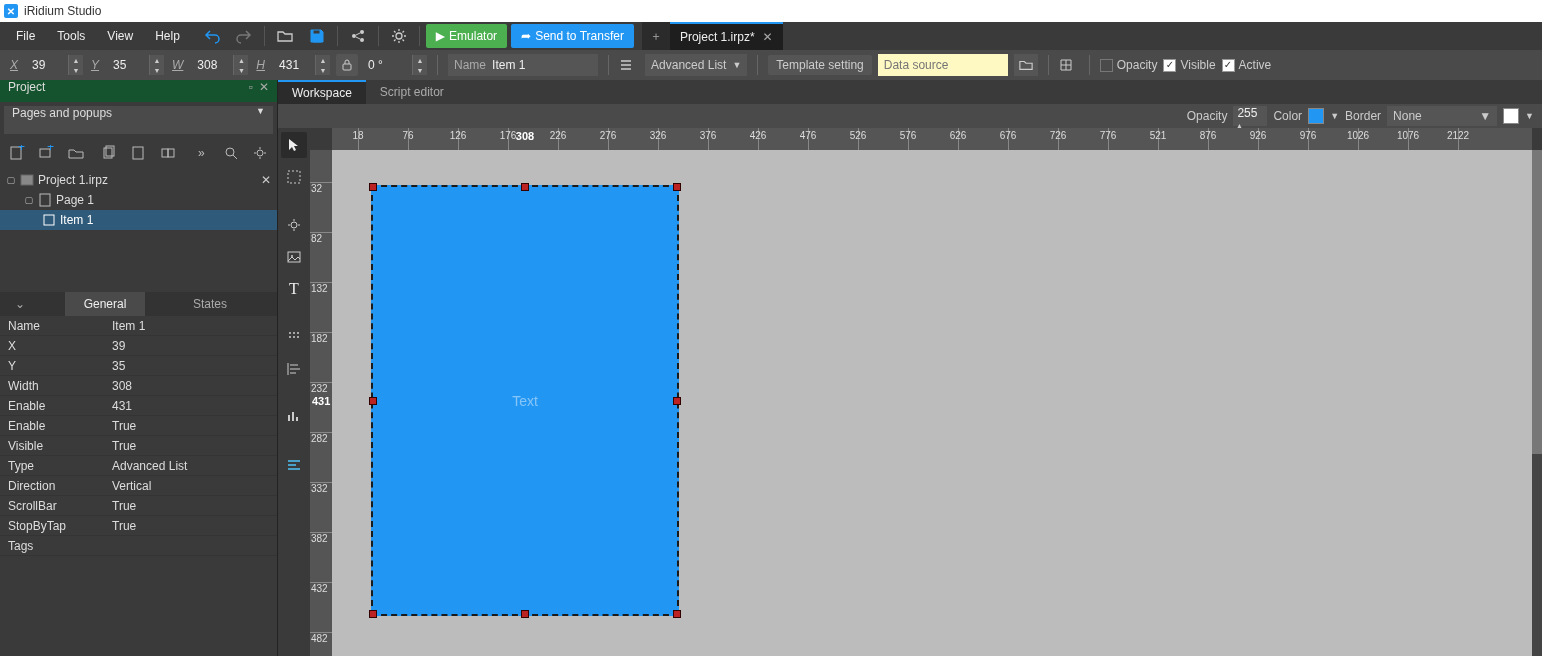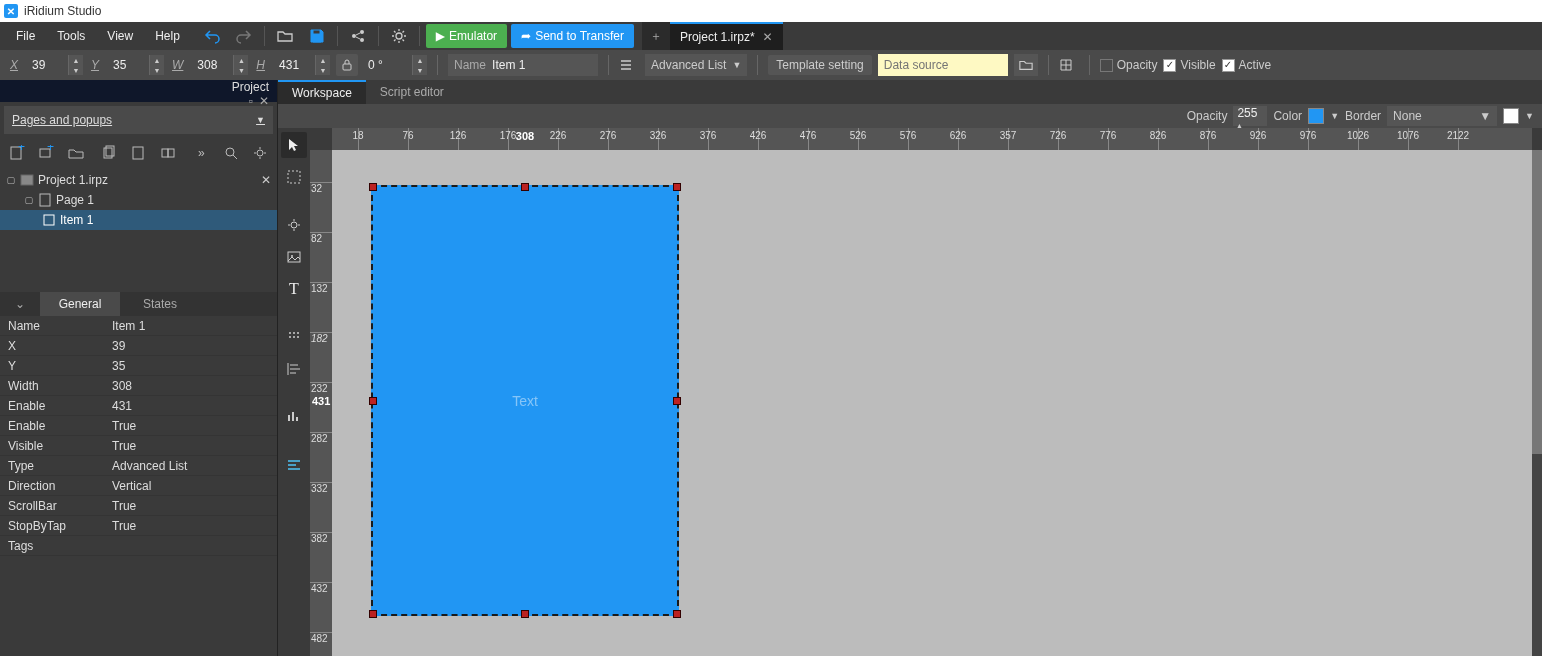--- a/index.html
+++ b/index.html
@@ -39,37 +39,37 @@
 .toolbar2 .pillbtn{ background:#555; padding:3px 8px; border-radius:2px; cursor:pointer;}
 .toolbar2 .vsep{width:1px;height:20px;background:#666;margin:0 4px;}
 .toolbar2 .chk{display:flex;align-items:center;gap:4px;cursor:pointer;}
 .toolbar2 .chk .box{width:13px;height:13px;border:1px solid #999;background:#fff;display:flex;align-items:center;justify-content:center;color:#333;font-size:10px;line-height:1;}
 .toolbar2 .chk .box.off{background:#4a4a4a;border-color:#777;}
 .toolbar2 .folderbox{width:24px;height:22px;background:#555;display:flex;align-items:center;justify-content:center;cursor:pointer;}
 
 
 .main { display: flex; height: calc(656px - 22px - 28px - 30px); }
 .left-panel { width: 278px; background: #3a3a3a; display: flex; flex-direction: column; border-right:1px solid #222;}
-.left-header { height: 22px; background: #0f172a; display: flex; align-items: flex-end; padding: 0 8px; justify-content: space-between; font-size:12px;flex-direction:column;}
+.left-header { height: 22px; background: #14532d; display: flex; align-items: flex-start; padding: 0 8px; justify-content: space-between; font-size:12px;}
 .left-header .hicons{display:flex;gap:6px;color:#aaa;}
-.left-sel { height: 28px; background: #4a4a4a; margin: 4px; display: flex; align-items: center; justify-content: space-between; padding: 0 8px; cursor:pointer;text-decoration:underline;}
+.left-sel { height: 28px; background: #4a4a4a; margin: 4px; display: flex; align-items: flex-start; justify-content: space-between; padding: 0 8px; cursor:pointer;}
 .left-toolbar { height: 30px; display: flex; align-items: center; padding: 0 4px; gap:4px;}
 .left-toolbar .tb{width:26px;height:26px;display:flex;align-items:center;justify-content:center;color:#bbb;cursor:pointer;}
 .left-toolbar .spacer{flex:1;}
 .tree { flex: 0 0 120px; padding: 2px 0; overflow:auto;}
 .tree-row{display:flex;align-items:center;height:20px;padding:0 6px;gap:4px;cursor:pointer;}
 .tree-row.sel{background:#2f5a7a;color:#fff;}
 .tree-row .tw{width:10px;text-align:center;color:#bbb;font-size:9px;}
 .tree-row .ic{width:14px;height:14px;display:flex;align-items:center;justify-content:center;}
 .tree-row .close-x{margin-left:auto;color:#ccc;}
 .indent1{padding-left:24px;}
 .indent2{padding-left:42px;}
 
 .prop-tabs{display:flex;height:24px;background:#333;margin-top:4px;}
-.prop-tabs .ptab{flex:0 0 80px;display:flex;align-items:center;justify-content:center;cursor:pointer;color:#aaa;}
+.prop-tabs .ptab{flex:0 0 80px;display:flex;align-items:center;justify-content:center;cursor:pointer;color:#aaa;margin-left:25px;}
 .prop-tabs .ptab.active{background:#4a4a4a;color:#eee;}
 .prop-tabs .lead{width:40px;display:flex;align-items:center;justify-content:center;color:#aaa;}
 .props{flex:1;overflow:auto;}
 .prow{display:flex;height:20px;align-items:center;border-bottom:1px solid #343434;}
 .prow .k{width:112px;padding-left:8px;color:#ddd;}
 .prow .v{flex:1;color:#ddd;}
 
 
 .center{flex:1;display:flex;flex-direction:column;background:#3a3a3a;position:relative;}
 .ws-tabs{height:24px;display:flex;background:#3a3a3a;}
@@ -543,27 +543,27 @@
             <div class="tlabel" style="left: 426px;">426</div>
             <div class="tick" style="left: 476px;"></div>
             <div class="tlabel" style="left: 476px;">476</div>
             <div class="tick" style="left: 526px;"></div>
             <div class="tlabel" style="left: 526px;">526</div>
             <div class="tick" style="left: 576px;"></div>
             <div class="tlabel" style="left: 576px;">576</div>
             <div class="tick" style="left: 626px;"></div>
             <div class="tlabel" style="left: 626px;">626</div>
             <div class="tick" style="left: 676px;"></div>
-            <div class="tlabel" style="left: 676px;">357</div>
+            <div class="tlabel" style="left: 676px;">676</div>
             <div class="tick" style="left: 726px;"></div>
             <div class="tlabel" style="left: 726px;">726</div>
             <div class="tick" style="left: 776px;"></div>
             <div class="tlabel" style="left: 776px;">776</div>
             <div class="tick" style="left: 826px;"></div>
-            <div class="tlabel" style="left: 826px;">826</div>
+            <div class="tlabel" style="left: 826px;">521</div>
             <div class="tick" style="left: 876px;"></div>
             <div class="tlabel" style="left: 876px;">876</div>
             <div class="tick" style="left: 926px;"></div>
             <div class="tlabel" style="left: 926px;">926</div>
             <div class="tick" style="left: 976px;"></div>
             <div class="tlabel" style="left: 976px;">976</div>
             <div class="tick" style="left: 1026px;"></div>
             <div class="tlabel" style="left: 1026px;">1026</div>
             <div class="tick" style="left: 1076px;"></div>
             <div class="tlabel" style="left: 1076px;">1076</div>
@@ -572,21 +572,21 @@
             <div class="guide" style="left: 193px;">308</div>
           </div>
         <div class="ruler-v" id="ruler-v">
             <div class="tick" style="top: 32px;"></div>
             <div class="tlabel2" style="top: 38px;">32</div>
             <div class="tick" style="top: 82px;"></div>
             <div class="tlabel2" style="top: 88px;">82</div>
             <div class="tick" style="top: 132px;"></div>
             <div class="tlabel2" style="top: 138px;">132</div>
             <div class="tick" style="top: 182px;"></div>
-            <div class="tlabel2" style="top: 188px; font-style: italic;">182</div>
+            <div class="tlabel2" style="top: 188px;">182</div>
             <div class="tick" style="top: 232px;"></div>
             <div class="tlabel2" style="top: 238px;">232</div>
             <div class="tick" style="top: 282px;"></div>
             <div class="tlabel2" style="top: 288px;">282</div>
             <div class="tick" style="top: 332px;"></div>
             <div class="tlabel2" style="top: 338px;">332</div>
             <div class="tick" style="top: 382px;"></div>
             <div class="tlabel2" style="top: 388px;">382</div>
             <div class="tick" style="top: 432px;"></div>
             <div class="tlabel2" style="top: 438px;">432</div>

